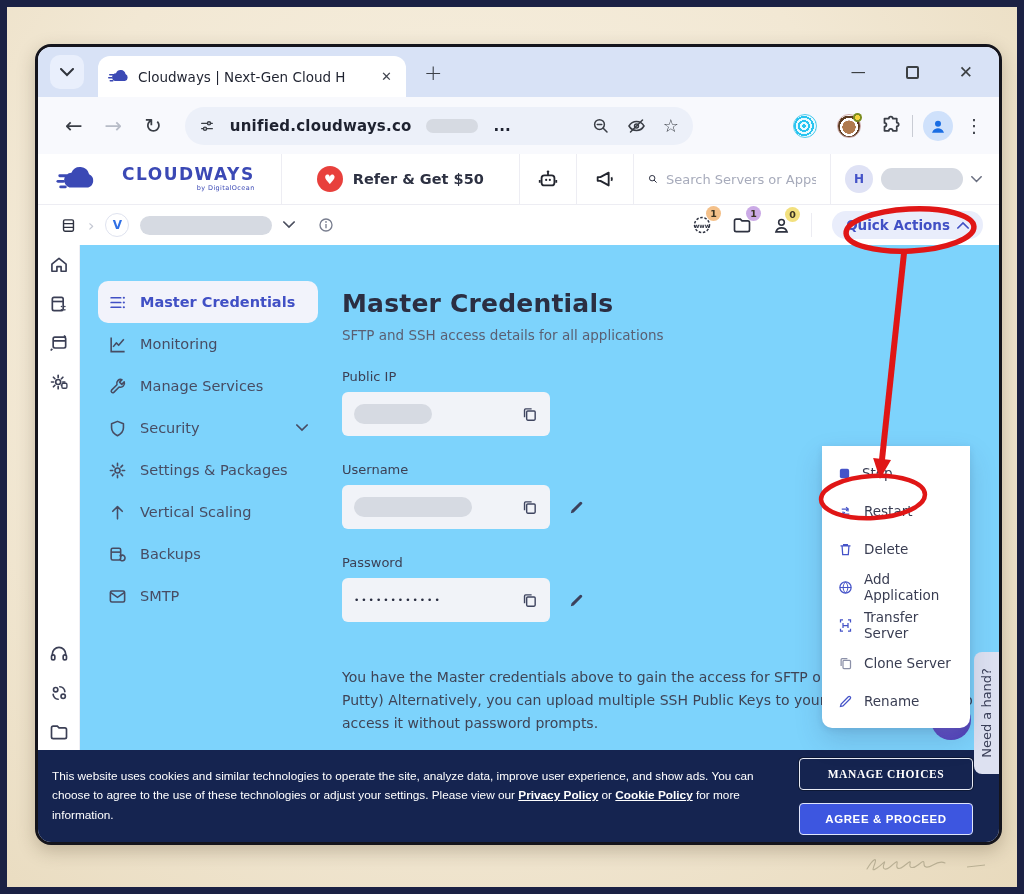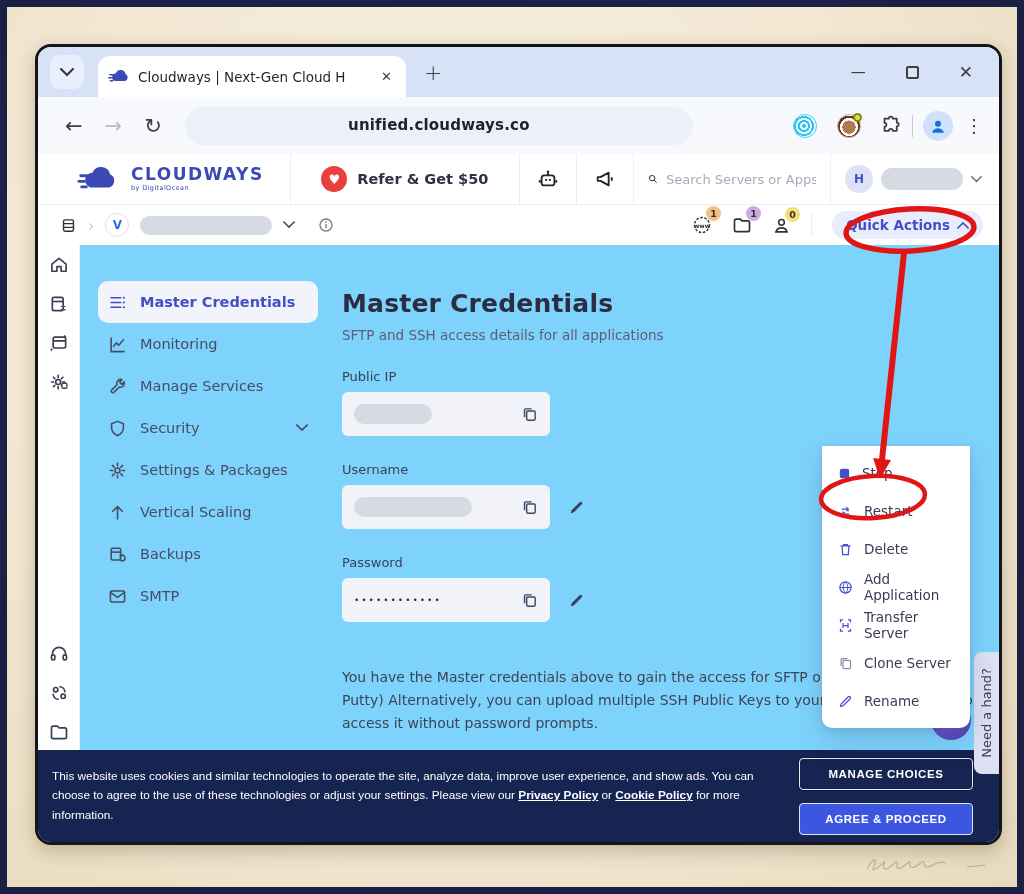--- a/index.html
+++ b/index.html
@@ -21,41 +21,41 @@
   .newtab { font-size:22px; color:#3c4048; margin-left:18px; font-weight:300; }
   .wctrls { margin-left:auto; display:flex; align-items:center; gap:40px; padding-right:26px; color:#3c4043; }
   .wctrls .min { font-size:15px; }
   .wctrls .maxbox { width:13px; height:13px; border:2px solid #3c4043; border-radius:2px; display:inline-block; }
   .wctrls .cls { font-size:17px; }
   
   .toolbar { height:57px; background:#f8f9fd; display:flex; align-items:center; padding:0 16px; flex:0 0 auto; }
   .nav-ic { font-size:21px; margin:0 11px; color:#3a3e46; }
   .nav-ic.fwd { color:#b7bcc7; }
   .urlpill { height:38px; background:#ecf0f9; border-radius:19px; display:flex; align-items:center;
-             margin-left:12px; padding:0 14px; width:508px; gap:9px;flex-direction:column; }
+             margin-left:12px; padding:0 14px; width:508px; gap:15px; }
   .url-host { font-size:15px; font-weight:600; color:#1e2230; letter-spacing:.2px; }
   .url-trail { font-size:15px; font-weight:600; color:#1e2230; }
   .pill-right { margin-left:auto; display:flex; align-items:center; gap:16px; }
   .blob { background:#d6dae2; border-radius:9px; display:inline-block; }
   .ext-spiral { width:24px; height:24px; border-radius:50%;
      background:repeating-radial-gradient(circle at 45% 50%, #29c4f0 0 2px, #eafaff 2px 4px); border:1px solid #57cdee; }
   .ext-round { width:24px; height:24px; border-radius:50%; background:radial-gradient(circle at 50% 55%, #b07a4e 0 40%, #fff 41% 55%, #5c3b21 56% 70%, #fff 71%); border:1px solid #caa; position:relative; }
   .ext-round::after { content:""; position:absolute; right:-2px; top:-2px; width:9px; height:9px; border-radius:50%;
      background:radial-gradient(circle,#f3d23c 0 40%, #7a8c1e 41%); }
   .tb-div { width:1px; height:22px; background:#c9ccd4; margin:0 10px; }
   .avatar-chrome { width:30px; height:30px; border-radius:50%; background:#cfe1fb; display:flex; align-items:center; justify-content:center; }
   .more { font-size:18px; color:#3a3e46; margin-left:12px; }
   
   .cwheader { height:51px; background:#fff; border-bottom:1px solid #ededf3; display:flex; align-items:stretch; flex:0 0 auto; }
   .hsec { display:flex; align-items:center; }
   .hdiv { width:1px; background:#ededf3; }
-  .logo-wrap { padding:0 26px 0 18px; display:flex; align-items:center; gap:12px;margin-left:21px; }
+  .logo-wrap { padding:0 26px 0 18px; display:flex; align-items:center; gap:24px; }
   .logo-text { line-height:1; }
   .logo-name { font-size:17px; font-weight:800; color:#3b49b5; letter-spacing:1.5px; }
-  .logo-sub { font-size:6.5px; color:#3b49b5; margin-top:2px; letter-spacing:.4px; }
+  .logo-sub { font-size:6.5px; color:#3b49b5; text-align:right; margin-top:2px; letter-spacing:.4px; }
   .refer { flex:1; justify-content:center; gap:10px; }
   .heart-badge { width:26px; height:26px; border-radius:50%; background:#e8403c; color:#fff; font-size:13px;
                  display:flex; align-items:center; justify-content:center; }
   .refer-label { font-size:14.5px; font-weight:600; color:#2d3142; }
   .icbtn { width:56px; justify-content:center; color:#23262f; }
   .searchbox { width:196px; gap:8px; padding:0 14px; }
   .searchbox input { border:none; outline:none; background:transparent; font-size:13px; color:#3a3e50; width:150px;
                      font-family:"DejaVu Sans", sans-serif; }
   .searchbox input::placeholder { color:#a7abbb; }
   .acct { padding:0 14px; gap:8px; min-width:168px; }
@@ -109,21 +109,21 @@
   .bot { position:absolute; right:28px; bottom:10px; width:40px; height:40px; border-radius:50%;
          background:radial-gradient(circle at 35% 30%, #7a68e0, #4a3bb0); display:flex; align-items:center;
          justify-content:center; z-index:2; }
   
   .banner { height:92px; background:#152450; display:flex; align-items:center; padding:0 14px 0 14px; flex:0 0 auto; gap:14px; }
   .banner-text { width:706px; font-size:11.8px; line-height:1.62; color:#fff; font-family:"Liberation Sans", sans-serif; }
   .banner-text a { color:#fff; font-weight:700; text-decoration:underline; }
   .banner-btns { margin-left:auto; display:flex; flex-direction:column; gap:13px; padding-right:12px; }
   .bbtn { width:174px; height:32px; display:flex; align-items:center; justify-content:center; border-radius:4px;
           font-size:11.5px; font-weight:700; letter-spacing:.6px; color:#fff; font-family:"Liberation Sans", sans-serif; }
-  .bbtn.manage { background:#152450; border:1px solid #e8ebf5; box-shadow:0 0 0 1px #0d1835; }
+  .bbtn.manage { background:#152450; border:1px solid #e8ebf5; box-shadow:0 0 0 1px #0d1835;font-family:Liberation Serif, serif; }
   .bbtn.agree { background:#3d56e0; border:1px solid #dfe5fb; }
   
   .anno { position:absolute; inset:0; width:1024px; height:894px; pointer-events:none; z-index:9; }
   .sig { position:absolute; right:18px; bottom:8px; opacity:.5; }
   svg.i { display:block; }
 </style>
 </head>
 <body>
 
 <div class="stage">

